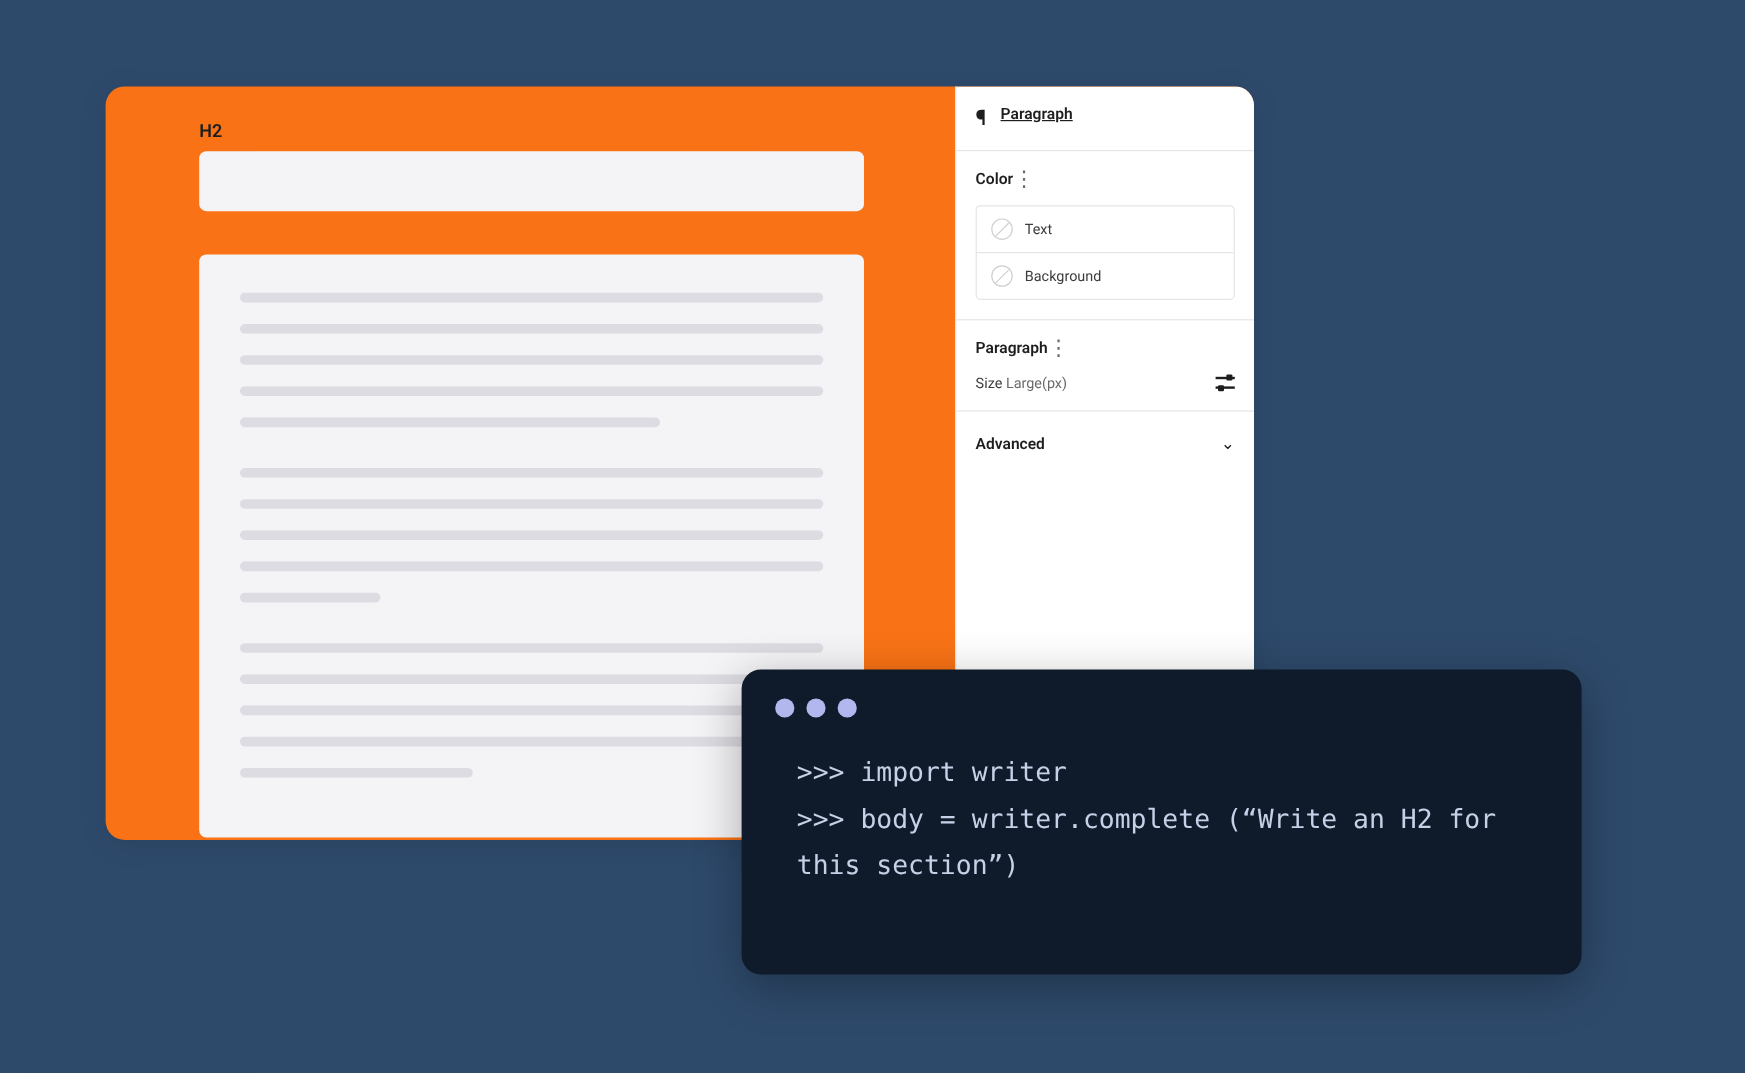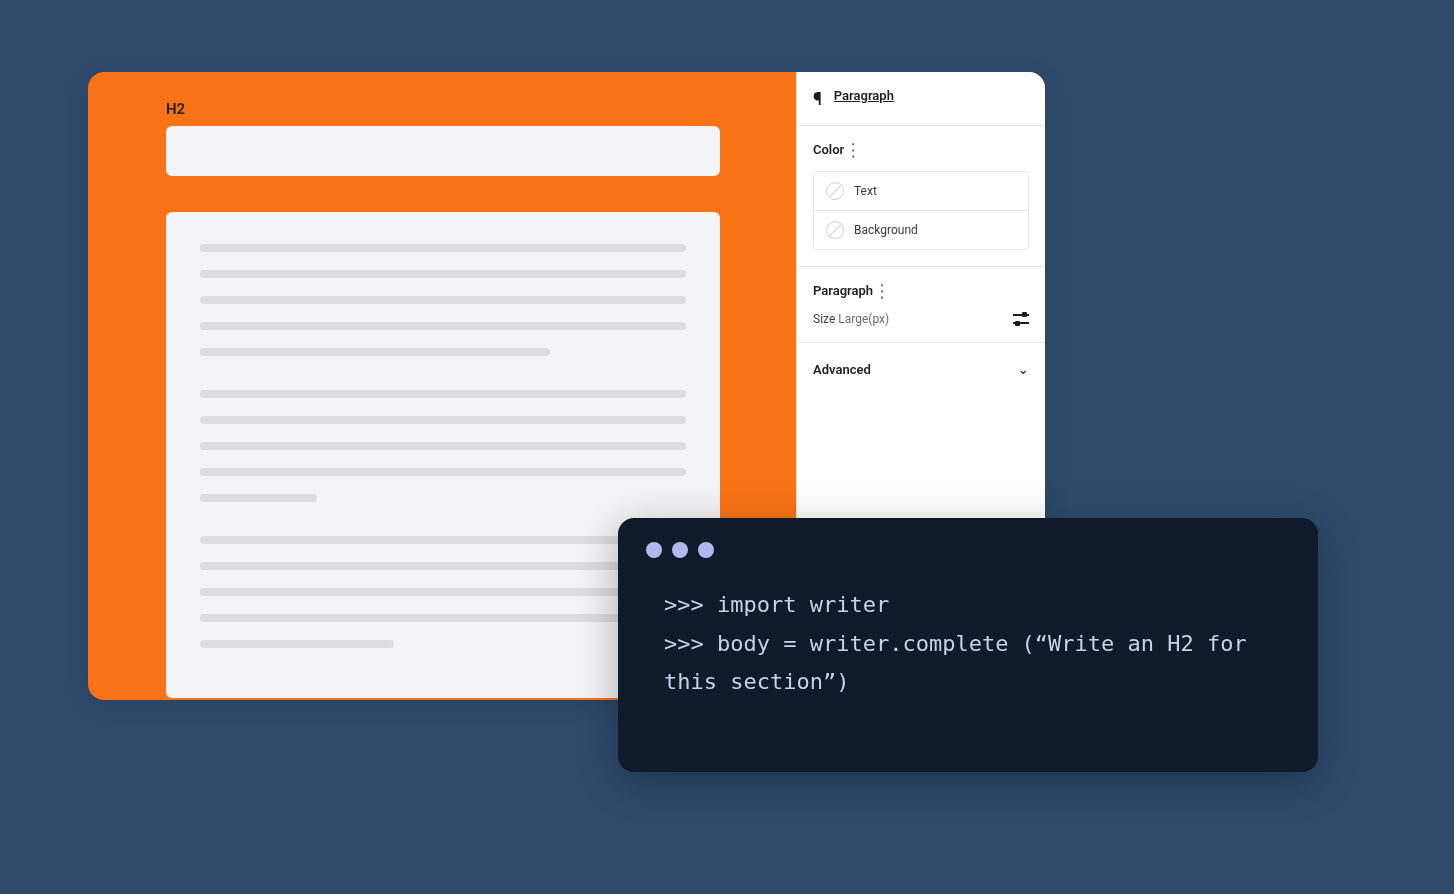--- a/index.html
+++ b/index.html
@@ -216,21 +216,21 @@
       display: flex;
       justify-content: space-between;
       align-items: flex-end;
       padding: 18px 16px;
       cursor: pointer;
     }
     .chev { font-size: 14px; color: #1e1e1e; }
 
     .terminal {
       position: absolute;
-      top: 518px;
+      top: 558px;
       left: 618px;
       width: 700px;
       height: 254px;
       background: #0f1b2a;
       border-radius: 16px;
       padding: 24px 28px;
       box-shadow: 0 10px 40px rgba(0,0,0,0.3);
     }
     .term-dots { display: flex; gap: 10px; margin-bottom: 28px; }
     .term-dot {

